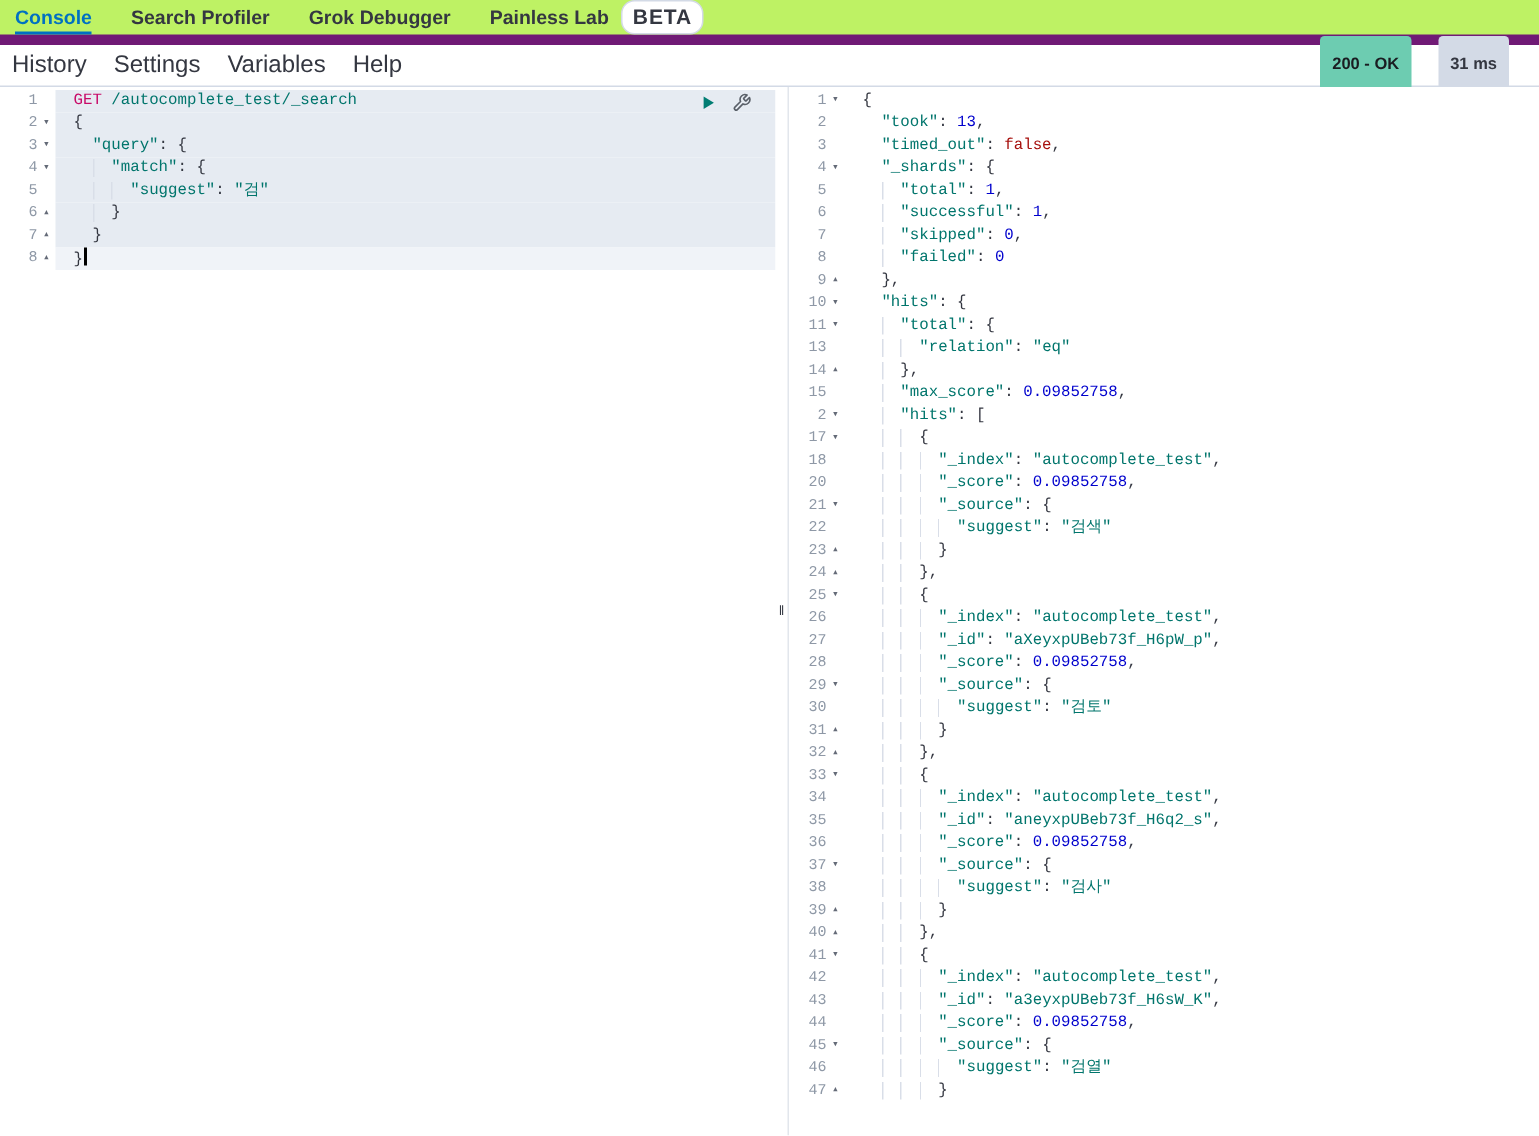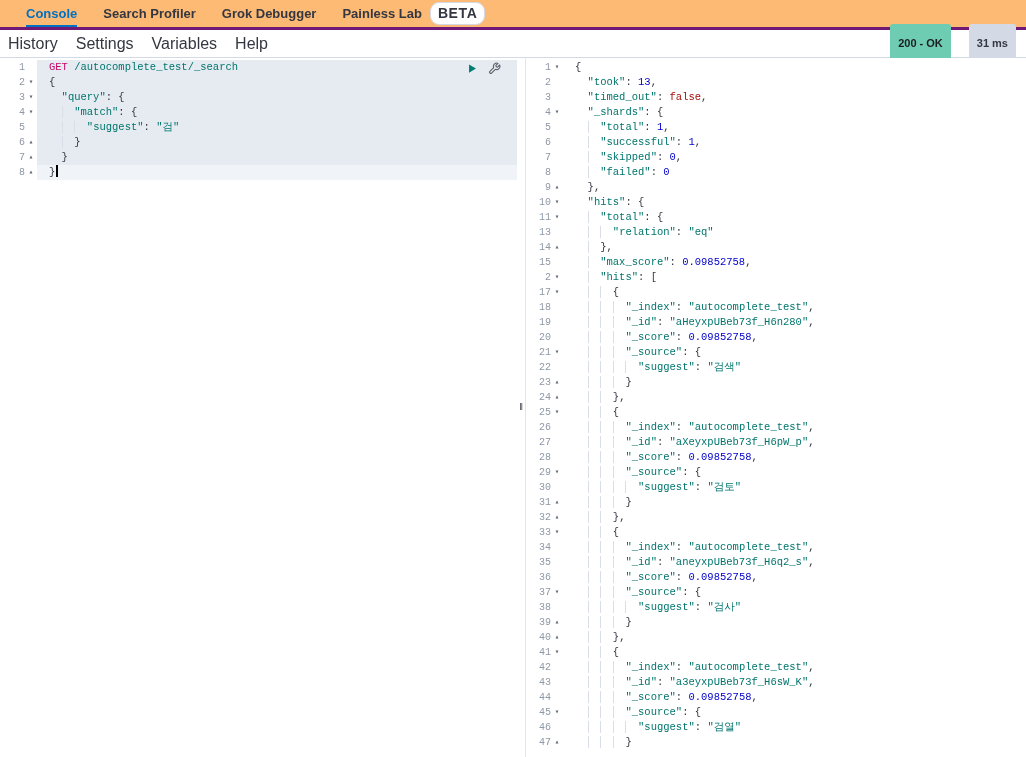--- a/index.html
+++ b/index.html
@@ -1,35 +1,35 @@
 <!DOCTYPE html>
 <html style="--accent-blue: #0071c2; --badge-success-bg: #6dccb1; --badge-time-bg: #d3dae6; --tok-method: #c80a68; --tok-string: #00756c; --tok-number: #0000cd; --tok-boolean: #a6100d; --request-highlight: #e6ebf2; --active-line: #f0f3f8;"><head>
 <meta charset="utf-8">
 <style>
   *{margin:0;padding:0;box-sizing:border-box}
   html,body{width:1026px;height:757px;overflow:hidden;background:#fff;
     font-family:"Liberation Sans","DejaVu Sans",sans-serif;color:#343741}
 
   
-  .topnav{height:30px;display:flex;align-items:stretch;gap:26px;padding:0 26px;
-    border-bottom:3px solid #701a75;background:#fdba74}
+  .topnav{height:30px;display:flex;align-items:stretch;gap:26px;padding:0 10px;
+    border-bottom:7px solid #701a75;background:#bef264}
   .tab{display:flex;align-items:center;gap:8px;font-size:13px;font-weight:700;
     color:#343741;cursor:pointer;white-space:nowrap}
   .tab.active{color:var(--accent-blue,#0071c2);box-shadow:inset 0 -2px 0 var(--accent-blue,#0071c2)}
   .beta{font-size:14px;font-weight:700;letter-spacing:.6px;border:1px solid #d3dae6;
     border-radius:9px;padding:1px 7px;color:#343741;background:#fff;line-height:1.4}
 
   
   .toolbar{height:28px;display:flex;align-items:center;gap:18px;padding:0 8px 0 8px;
     border-bottom:1px solid #d3dae6;background:#fff}
   .menu-item{font-size:16px;font-weight:500;color:#343741;cursor:pointer;white-space:nowrap}
   .toolbar-spacer{flex:1}
   .badge{font-size:11px;font-weight:600;padding:12px 8px;border-radius:3px;line-height:1.3;white-space:nowrap}
   .badge.success{background:var(--badge-success-bg,#6dccb1);color:#1a1c21}
-  .badge.time{background:var(--badge-time-bg,#d3dae6);color:#343741;margin-right:2px}
+  .badge.time{background:var(--badge-time-bg,#d3dae6);color:#343741;margin-right:12px}
 
   
   .editor-area{display:flex;height:699px;background:#fff}
   .pane{overflow:hidden;padding-top:2px;position:relative;background:#fff}
   .pane.request{width:517px;flex:none}
   .pane.response{flex:1;border-left:1px solid #e2e6ec}
   .splitter{width:8px;flex:none;display:flex;align-items:center;justify-content:center;
     cursor:col-resize;color:#343741;background:#fff}
   .grip{font-size:9px;line-height:1}
 
@@ -128,21 +128,20 @@
         <div class="cl"><span class="gut"><span class="lnum">8</span><span class="fold"></span></span><span class="code"><span>  </span><span class="guide">  </span><span class="tok-k">"failed"</span><span class="tok-p">: </span><span class="tok-n">0</span></span></div>
         <div class="cl"><span class="gut"><span class="lnum">9</span><span class="fold">▴</span></span><span class="code"><span>  </span><span class="tok-p">},</span></span></div>
         <div class="cl"><span class="gut"><span class="lnum">10</span><span class="fold">▾</span></span><span class="code"><span>  </span><span class="tok-k">"hits"</span><span class="tok-p">: {</span></span></div>
         <div class="cl"><span class="gut"><span class="lnum">11</span><span class="fold">▾</span></span><span class="code"><span>  </span><span class="guide">  </span><span class="tok-k">"total"</span><span class="tok-p">: {</span></span></div>
         <div class="cl"><span class="gut"><span class="lnum">13</span><span class="fold"></span></span><span class="code"><span>  </span><span class="guide">  </span><span class="guide">  </span><span class="tok-k">"relation"</span><span class="tok-p">: </span><span class="tok-str">"eq"</span></span></div>
         <div class="cl"><span class="gut"><span class="lnum">14</span><span class="fold">▴</span></span><span class="code"><span>  </span><span class="guide">  </span><span class="tok-p">},</span></span></div>
         <div class="cl"><span class="gut"><span class="lnum">15</span><span class="fold"></span></span><span class="code"><span>  </span><span class="guide">  </span><span class="tok-k">"max_score"</span><span class="tok-p">: </span><span class="tok-n">0.09852758</span><span class="tok-p">,</span></span></div>
         <div class="cl"><span class="gut"><span class="lnum">2</span><span class="fold">▾</span></span><span class="code"><span>  </span><span class="guide">  </span><span class="tok-k">"hits"</span><span class="tok-p">: [</span></span></div>
         <div class="cl"><span class="gut"><span class="lnum">17</span><span class="fold">▾</span></span><span class="code"><span>  </span><span class="guide">  </span><span class="guide">  </span><span class="tok-p">{</span></span></div>
         <div class="cl"><span class="gut"><span class="lnum">18</span><span class="fold"></span></span><span class="code"><span>  </span><span class="guide">  </span><span class="guide">  </span><span class="guide">  </span><span class="tok-k">"_index"</span><span class="tok-p">: </span><span class="tok-str">"autocomplete_test"</span><span class="tok-p">,</span></span></div>
-        <div class="cl"><span class="gut"><span class="lnum">19</span><span class="fold"></span></span><span class="code"><span>  </span><span class="guide">  </span><span class="guide">  </span><span class="guide">  </span><span class="tok-k">"_id"</span><span class="tok-p">: </span><span class="tok-str">"aHeyxpUBeb73f_H6n280"</span><span class="tok-p">,</span></span></div>
         <div class="cl"><span class="gut"><span class="lnum">20</span><span class="fold"></span></span><span class="code"><span>  </span><span class="guide">  </span><span class="guide">  </span><span class="guide">  </span><span class="tok-k">"_score"</span><span class="tok-p">: </span><span class="tok-n">0.09852758</span><span class="tok-p">,</span></span></div>
         <div class="cl"><span class="gut"><span class="lnum">21</span><span class="fold">▾</span></span><span class="code"><span>  </span><span class="guide">  </span><span class="guide">  </span><span class="guide">  </span><span class="tok-k">"_source"</span><span class="tok-p">: {</span></span></div>
         <div class="cl"><span class="gut"><span class="lnum">22</span><span class="fold"></span></span><span class="code"><span>  </span><span class="guide">  </span><span class="guide">  </span><span class="guide">  </span><span class="guide">  </span><span class="tok-k">"suggest"</span><span class="tok-p">: </span><span class="tok-str">"검색"</span></span></div>
         <div class="cl"><span class="gut"><span class="lnum">23</span><span class="fold">▴</span></span><span class="code"><span>  </span><span class="guide">  </span><span class="guide">  </span><span class="guide">  </span><span class="tok-p">}</span></span></div>
         <div class="cl"><span class="gut"><span class="lnum">24</span><span class="fold">▴</span></span><span class="code"><span>  </span><span class="guide">  </span><span class="guide">  </span><span class="tok-p">},</span></span></div>
         <div class="cl"><span class="gut"><span class="lnum">25</span><span class="fold">▾</span></span><span class="code"><span>  </span><span class="guide">  </span><span class="guide">  </span><span class="tok-p">{</span></span></div>
         <div class="cl"><span class="gut"><span class="lnum">26</span><span class="fold"></span></span><span class="code"><span>  </span><span class="guide">  </span><span class="guide">  </span><span class="guide">  </span><span class="tok-k">"_index"</span><span class="tok-p">: </span><span class="tok-str">"autocomplete_test"</span><span class="tok-p">,</span></span></div>
         <div class="cl"><span class="gut"><span class="lnum">27</span><span class="fold"></span></span><span class="code"><span>  </span><span class="guide">  </span><span class="guide">  </span><span class="guide">  </span><span class="tok-k">"_id"</span><span class="tok-p">: </span><span class="tok-str">"aXeyxpUBeb73f_H6pW_p"</span><span class="tok-p">,</span></span></div>
         <div class="cl"><span class="gut"><span class="lnum">28</span><span class="fold"></span></span><span class="code"><span>  </span><span class="guide">  </span><span class="guide">  </span><span class="guide">  </span><span class="tok-k">"_score"</span><span class="tok-p">: </span><span class="tok-n">0.09852758</span><span class="tok-p">,</span></span></div>
         <div class="cl"><span class="gut"><span class="lnum">29</span><span class="fold">▾</span></span><span class="code"><span>  </span><span class="guide">  </span><span class="guide">  </span><span class="guide">  </span><span class="tok-k">"_source"</span><span class="tok-p">: {</span></span></div>

